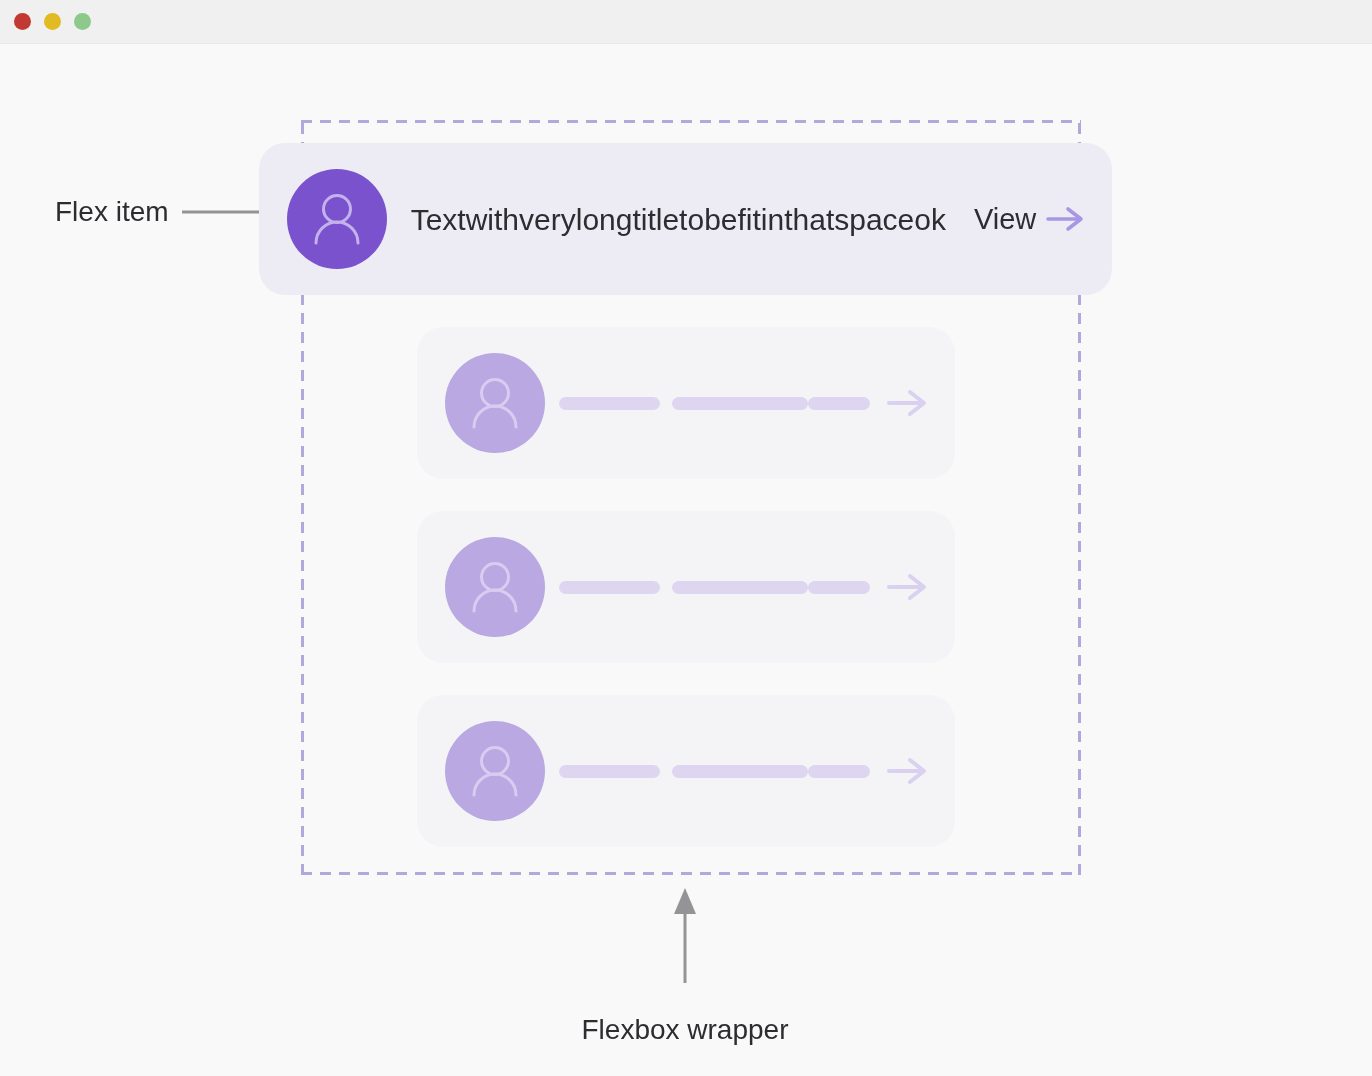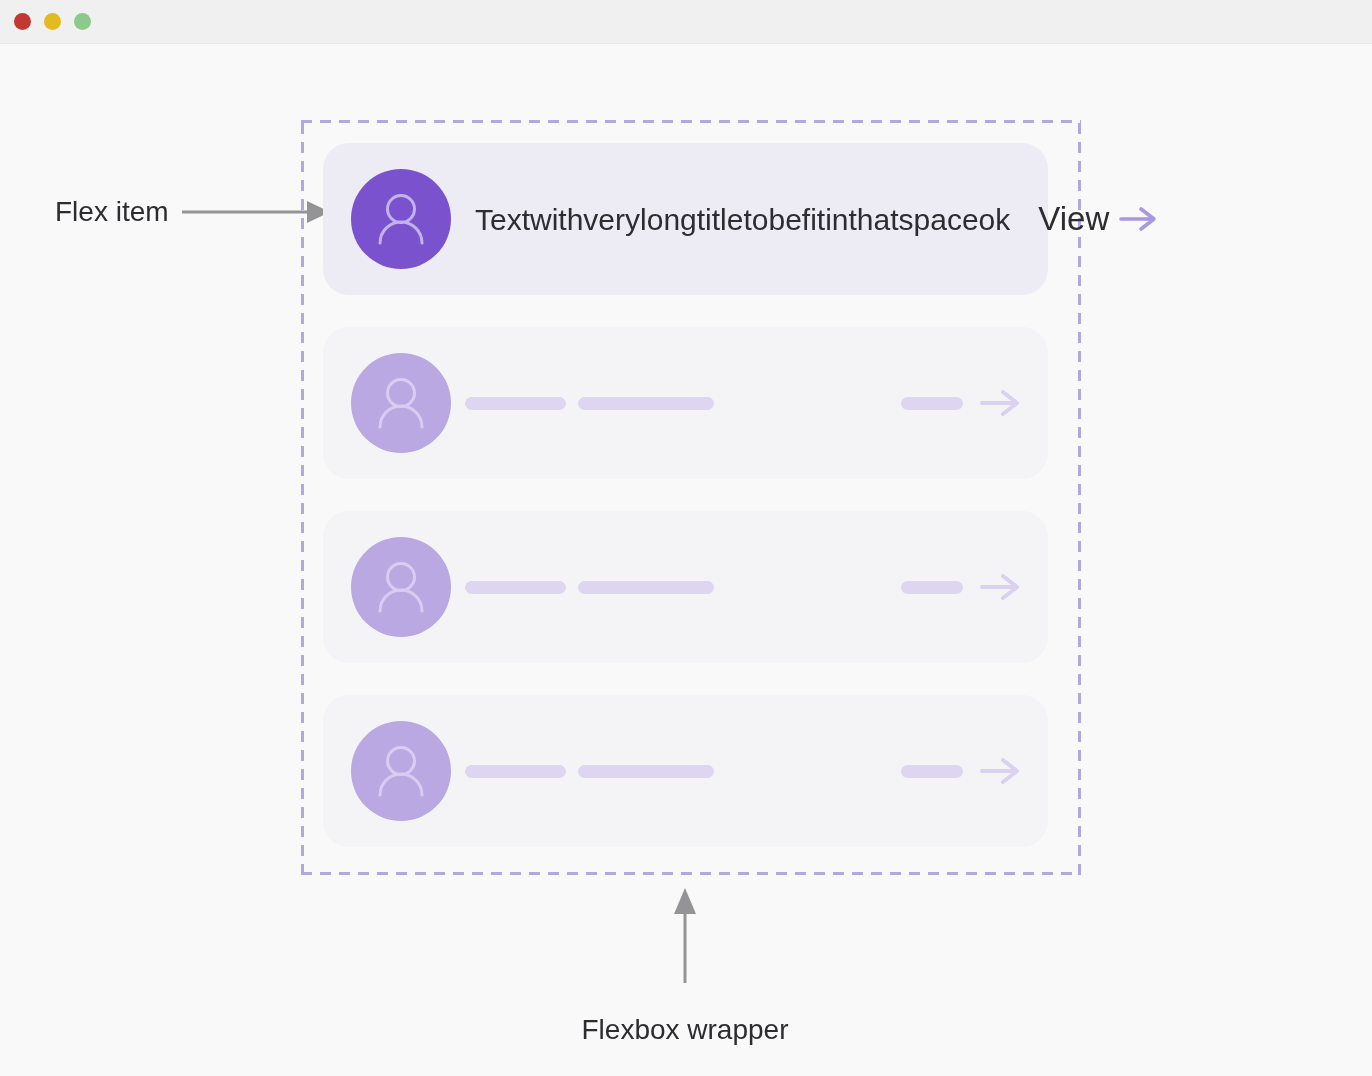--- a/index.html
+++ b/index.html
@@ -26,41 +26,42 @@
   .wrapper{
     position:absolute;left:301px;top:76px;width:780px;height:755px;
     box-sizing:border-box;
     padding:23px 33px 25px 22px;
     display:flex;flex-direction:column;gap:32px;
     background:
       repeating-linear-gradient(90deg,#b3a8db 0 11px,transparent 11px 19px) top left / 100% 3px no-repeat,
       repeating-linear-gradient(90deg,#b3a8db 0 11px,transparent 11px 19px) bottom left / 100% 3px no-repeat,
       repeating-linear-gradient(0deg,#b3a8db 0 11px,transparent 11px 19px) top left / 3px 100% no-repeat,
       repeating-linear-gradient(0deg,#b3a8db 0 11px,transparent 11px 19px) top right / 3px 100% no-repeat;
+    align-items: center;
   }
   .card{
     height:152px;border-radius:26px;flex:0 0 auto;
     display:flex;align-items:center;
     padding:0 28px;box-sizing:border-box;
   }
   .card.highlight{background:#edecf4;overflow:visible;}
   .card.skeleton{background:#f4f4f7;}
   .avatar{
     width:100px;height:100px;border-radius:50%;flex:0 0 auto;
     display:flex;align-items:center;justify-content:center;
   }
   .avatar.solid{background:#7b52cd;color:#c3b2ec;}
   .avatar.faded{background:#b9a8e1;color:#d8cdf1;}
   .card-title{
     font-size:30px;line-height:1.1;white-space:nowrap;color:#2c2c31;
     margin-left:24px;flex:0 0 auto;
   }
   .view-link{
     display:flex;align-items:center;gap:10px;margin-left:28px;flex:0 0 auto;
-    font-size:33px;color:#2c2c31;white-space:nowrap;cursor:pointer;
+    font-size:29px;color:#2c2c31;white-space:nowrap;cursor:pointer;
   }
   .view-arrow{color:#a897e3;}
   .bar{height:13px;border-radius:7px;background:#ded6f0;flex:0 0 auto;}
   .bar.b1{width:101px;margin-left:14px;}
   .bar.b2{width:136px;margin-left:12px;}
   .bar.b3{width:62px;}
   .spacer{flex:1 1 auto;}
   .skel-arrow{color:#d9d1ef;margin-left:17px;flex:0 0 auto;}
 
   

